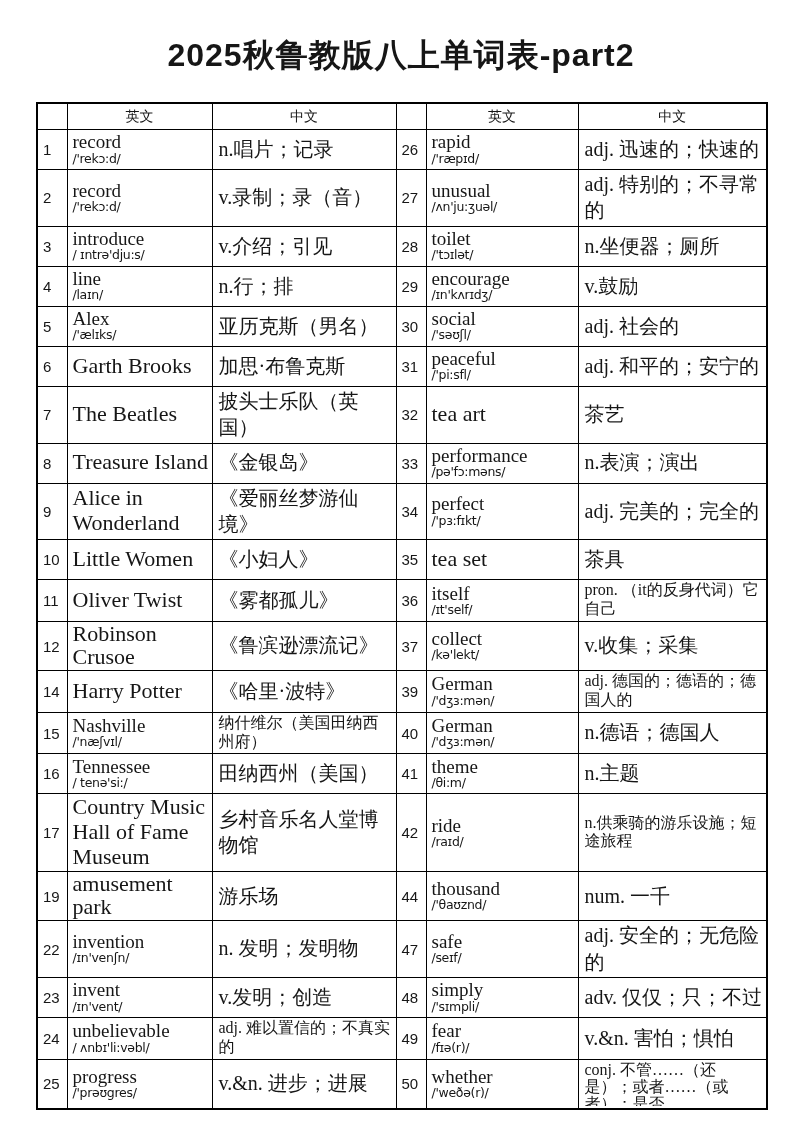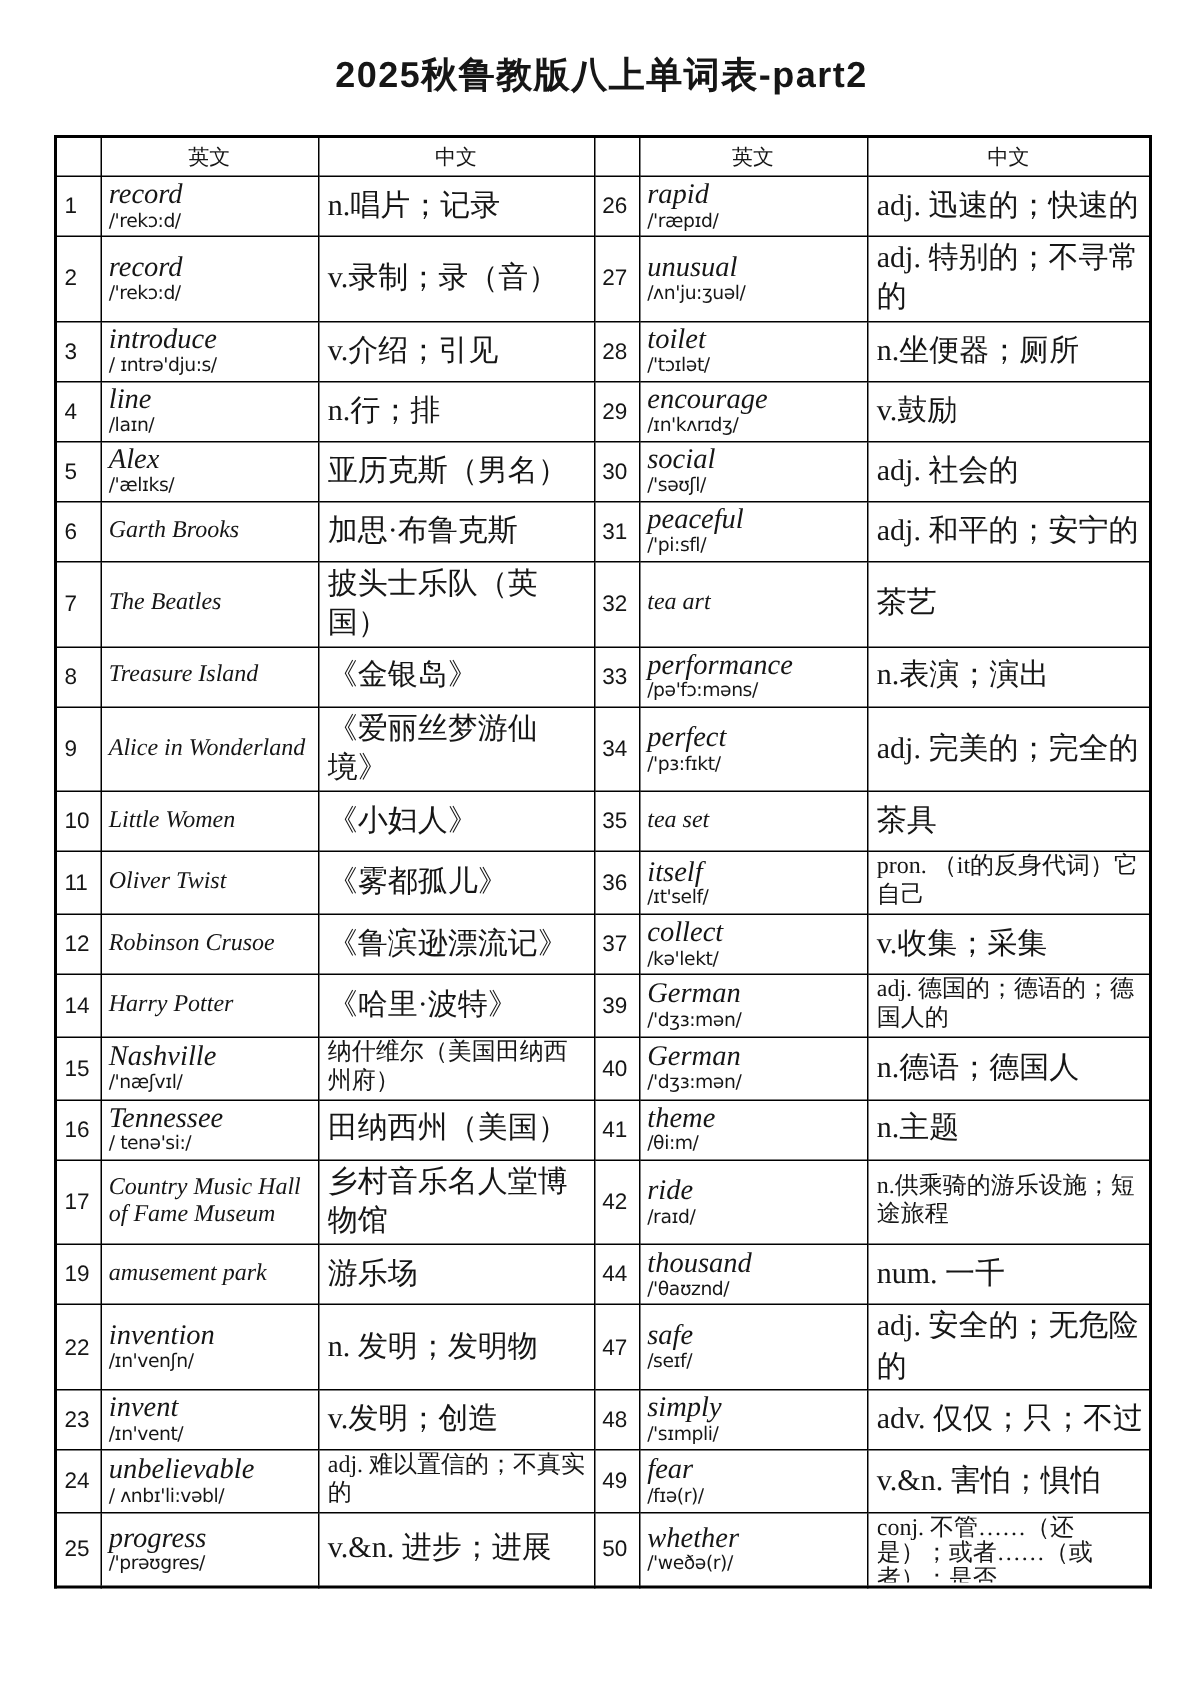--- a/index.html
+++ b/index.html
@@ -6,21 +6,21 @@
   body{
     width:793px;height:1122px;
     font-family:"Liberation Serif", serif;
     color:#161616;
     position:relative;
     overflow:hidden;
   }
   .page{box-sizing:border-box;padding:28px 27px 0 36px;}
   .title{
     font-family:"Liberation Sans", sans-serif;
-    font-size:24px;
+    font-size:32px;
     font-weight:bold;
     text-align:center;
     margin:6px 0 24px 0;
     letter-spacing:1px;
   }
   table.vocab{
     border-collapse:collapse;
     table-layout:fixed;
     width:730px;
     border:2px solid #000;
@@ -45,23 +45,22 @@
   td{height:36px;}
   td.no{
     font-family:"Liberation Sans", sans-serif;
     font-size:15px;
     padding-left:5px;
   }
   td.en{padding:1px 2px 2px 5px;}
   .word{
     font-size:19px;
     line-height:1.02;
-    font-style:italic;
-  }
-  td.en.no-phon .word{font-size:16px;}
+  }
+  td.en.no-phon .word{font-size:22px;}
   .word.w-sm{font-size:14.5px;line-height:1.12;}
   .phon{
     font-family:"DejaVu Sans", sans-serif;
     font-size:12.5px;
     line-height:1.12;
     letter-spacing:-0.3px;
     white-space:pre-wrap;
   }
   td.zh{padding:1px 3px 2px 6px;}
   .zh-text{font-size:20px;line-height:1.32;}

